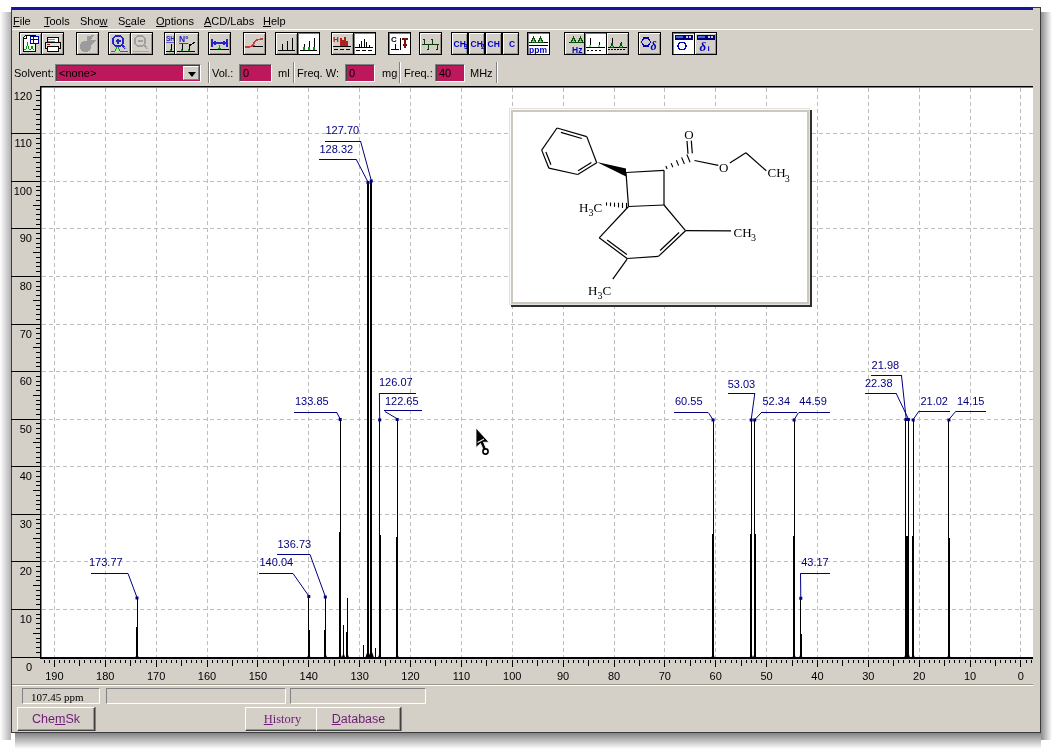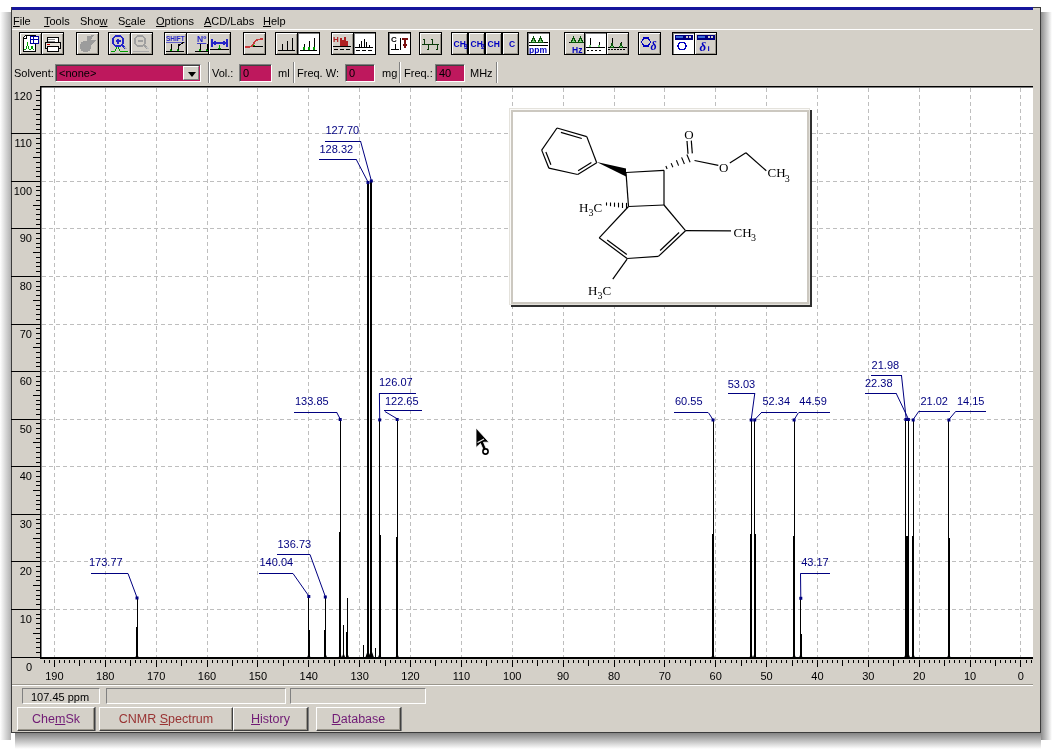--- a/index.html
+++ b/index.html
@@ -29,21 +29,21 @@
   border-bottom:1px solid #fff; border-right:1px solid #fff;
   box-shadow: inset 1px 1px 0 #404040; font-size:11px; padding:2px 0 0 3px; }
 .groove { position:absolute; top:3px; height:21px; width:2px;
   border-left:1px solid #808080; border-right:1px solid #fff; }
 #combo-btn { position:absolute; right:1px; top:1px; width:16px; height:14px; background:#d4d0c8;
   border:1px solid #808080; border-top-color:#fff; border-left-color:#fff; text-align:center; }
 #combo-btn:after { content:""; position:absolute; left:4px; top:5px; border:4px solid transparent; border-top:5px solid #000; }
 #statusbar { position:absolute; left:12px; top:686px; width:1021px; height:20px; background:#d4d0c8; }
 .spanel { position:absolute; top:688px; height:16px; background:#d4d0c8;
   border-top:1px solid #808080; border-left:1px solid #808080;
-  border-bottom:1px solid #fff; border-right:1px solid #fff; font-size:11px; padding-top:2px; }
+  border-bottom:1px solid #fff; border-right:1px solid #fff; font-size:11px; padding-top:2px;font-family:Liberation Serif, serif; }
 .tab { position:absolute; top:707px; height:24px; background:#d4d0c8;
   border:1px solid; border-color:#fff #404040 #404040 #fff;
   box-shadow: inset -1px -1px 0 #9a968c, 1px 0 0 #808080;
   font-size:12.5px; text-align:center; padding-top:4px; color:#701a75; }
 u { text-decoration:underline; }
 #structbox { position:absolute; left:509px; top:108px; width:301px; height:197px;
   background:#fff; border:1px solid #e4e2dc; box-shadow: inset 1px 1px 0 #fbfaf8, inset 2px 2px 0 #ccc8c0, inset 3px 3px 0 #ccc8c0, inset -1px -1px 0 #ccc8c0, inset -2px -2px 0 #ccc8c0, 2px 2px 0 #303030; }
 </style></head>
 <body>
 <div id="page">
@@ -105,21 +105,21 @@
         <path d="M15,14 l3,1 -1,2 z" fill="#c0c0c0"></path>
       </svg>
     </div>
 <div class="tbtn" style="left:164px;width:23px">
       <svg width="21" height="21" viewBox="0 0 21 21">
         <text x="1" y="8" font-family="&quot;Liberation Sans&quot;" font-size="6.5" font-weight="bold" fill="#2424c8" text-decoration="underline">SHIFT</text>
         <path d="M1,18 h18 M6,18 v-7 M13,18 v-7 M13,13 l6,-4" stroke="#000" fill="none"></path>
         <path d="M5,18 l1,-3 1,3 z M12,18 l1,-3 1,3 z" fill="#00a000"></path>
       </svg>
     </div>
-<div class="tbtn" style="left:186px;width:36px">
+<div class="tbtn" style="left:174px;width:25px">
       <svg width="21" height="21" viewBox="0 0 21 21">
         <text x="3" y="9" font-family="&quot;Liberation Sans&quot;" font-size="8.5" font-weight="bold" fill="#2424c8" text-decoration="underline">Nº</text>
         <path d="M1,18 h18 M6,18 v-7 M13,18 v-7 M13,13 l6,-4" stroke="#000" fill="none"></path>
         <path d="M5,18 l1,-3 1,3 z M12,18 l1,-3 1,3 z" fill="#00a000"></path>
       </svg>
     </div>
 <div class="tbtn" style="left:208px;width:23px">
       <svg width="21" height="21" viewBox="0 0 21 21">
         <path d="M1,16 h19" stroke="#000"></path>
         <path d="M9,16 l1.5,-4 1.5,4 z" fill="#00a000"></path>
@@ -838,15 +838,14 @@
 <line x1="622.5" y1="202.8" x2="622.5" y2="208.0" stroke="#000" stroke-width="1.1"></line>
 <line x1="626.5" y1="202.9" x2="626.5" y2="208.6" stroke="#000" stroke-width="1.1"></line>
 </svg>
 <div class="abs" style="left:12px;top:683.5px;width:1021px;height:1px;background:#9a968c"></div>
 <div class="abs" style="left:12px;top:684.5px;width:1021px;height:1px;background:#fff"></div>
 <div id="statusbar"></div>
 <div class="spanel" style="left:22px; width:78px; padding-left:8px;">107.45 ppm</div>
 <div class="spanel" style="left:106px; width:180px;"></div>
 <div class="spanel" style="left:290px; width:136px;"></div>
 <div class="tab" style="left:17px; width:78px;">Che<u>m</u>Sk</div>
-<div class="tab" style="left:99px; width:134px; color:#993333;">CNMR <u>S</u>pectrum</div>
-<div class="tab" style="left:233px; width:75px;"><u>H</u>istory</div>
+<div class="tab" style="left:245px; width:75px;font-family:Liberation Serif, serif;"><u>H</u>istory</div>
 <div class="tab" style="left:316px; width:85px;"><u>D</u>atabase</div>
 </div>
 </body></html>

